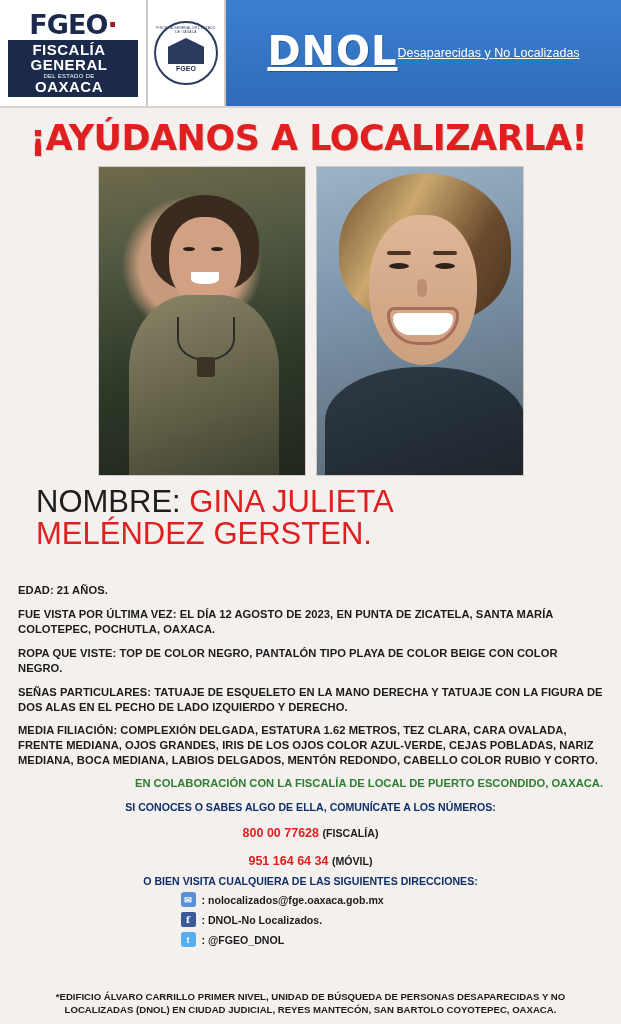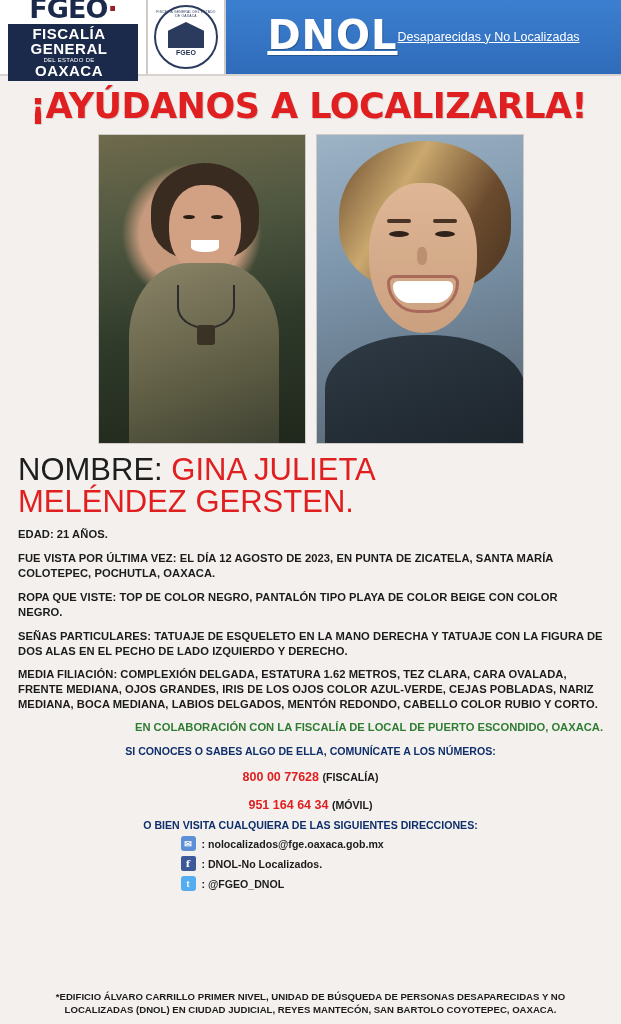--- a/index.html
+++ b/index.html
@@ -15,21 +15,21 @@
     width: 621px;
     height: 1024px;
     background: #f4f0ee;
     position: relative;
     display: flex;
     flex-direction: column;
   }
 
   
   .header {
-    height: 76px;
+    height: 108px;
     display: flex;
     align-items: stretch;
     background: #ffffff;
     border-bottom: 2px solid #d8d3d0;
   }
   .hdr-left {
     width: 148px;
     display: flex;
     flex-direction: column;
     align-items: center;
@@ -209,32 +209,33 @@
   .p2-teeth { position:absolute; left:76px; top:146px; width:60px; height:22px; background:#ffffff; border-radius:8px 8px 26px 26px; }
   .p2-lip { position:absolute; left:70px; top:140px; width:72px; height:38px; border:3px solid #a96a5c; border-radius:10px 10px 40px 40px; background:transparent; }
   .p2-body {
     position: absolute; left: 8px; top: 200px; width: 200px; height: 112px;
     background: linear-gradient(160deg,#2e3a45 0%, #1d252c 100%);
     border-radius: 48% 48% 0 0;
   }
 
   
   .name-block {
-    padding: 2px 18px 4px 18px;
+    padding: 2px 18px 4px 36px;
     line-height: 1.02;
   }
   .name-line1 { font-size: 31px; }
   .name-label { color: #1e1e1e; font-weight: normal; }
   .name-value { color: #e02020; font-weight: normal; }
   .name-line2 { font-size: 31px; color: #e02020; }
 
   
   .details {
     padding: 6px 18px 0 18px;
     color: #1b1b1b;
+    margin-top: 24px;
   }
   .det {
     font-size: 11.2px;
     font-weight: bold;
     line-height: 1.33;
     margin-bottom: 9px;
     letter-spacing: .05px;
   }
   .collab {
     font-size: 11.2px;

